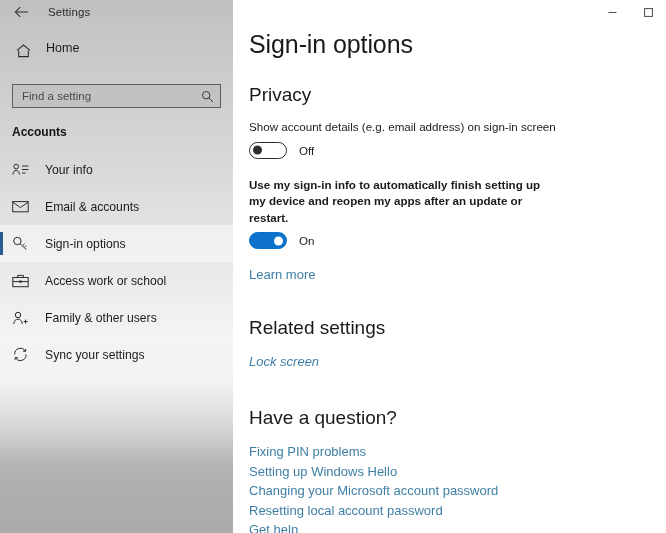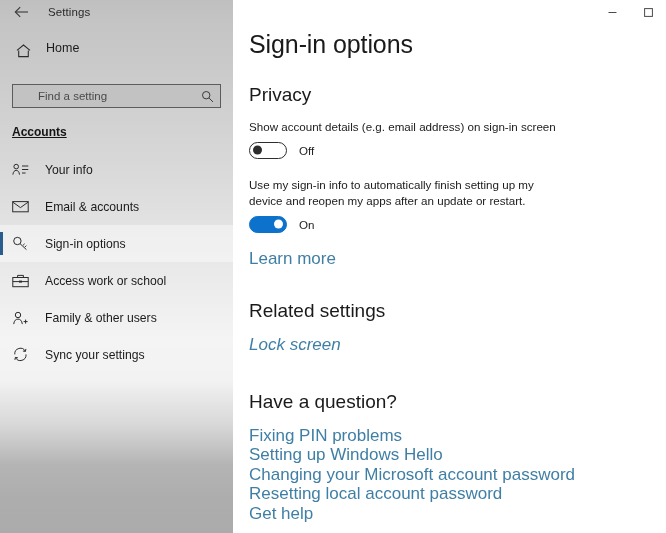--- a/index.html
+++ b/index.html
@@ -74,41 +74,40 @@
     margin-left:12px;
   }
 
   .search-wrap {
     margin:9px 12px 0 12px;
     height:24px;
     border:1px solid #5c5c5c;
     background:#c2c2c2;
     display:flex;
     align-items:center;
-    padding:0 6px 0 25px;
+    padding:0 6px 0 9px;
   }
   .search-input {
     flex:1;
     border:none; outline:none;
     background:transparent;
     font-family:"Liberation Sans", sans-serif;
     font-size:11.5px;
     color:#3d3d3d;
     height:100%;
   }
   .search-input::placeholder { color:#4a4a4a; opacity:1; }
   .search-icon { color:#3a3a3a; display:flex; align-items:center; }
 
   .sidebar-group-title {
     font-size:12px;
     font-weight:bold;
     color:#141414;
     padding-left:12px;
     margin-top:17px;
-    text-decoration:underline;
   }
 
   .nav {
     margin-top:12px;
   }
   .nav-item {
     position:relative;
     display:flex;
     align-items:center;
     height:37px;
@@ -220,21 +219,21 @@
     background:#ffffff;
   }
   .toggle-state {
     font-size:11.6px;
     color:#1b1b1b;
     margin-left:12px;
   }
 
   .link {
     display:block;
-    font-size:17px;
+    font-size:13px;
     color:#3f7fa5;
     text-decoration:none;
     line-height:19.5px;
   }
 
   .sp-learnmore { margin-top:16px; }
   .sp-related   { margin-top:32px; }
   .sp-lock      { margin-top:12px;font-style:italic; }
   .sp-question  { margin-top:36px; }
   .sp-qlinks    { margin-top:12px; }
@@ -376,21 +375,21 @@
     <div class="section-head">Privacy</div>
 
     <div class="setting-desc">Show account details (e.g. email address) on sign-in screen</div>
     <div class="toggle-row">
       <div class="toggle off">
         <span class="knob"></span>
       </div>
       <span class="toggle-state">Off</span>
     </div>
 
-    <div class="setting-desc" style="margin-top:18px;">Use my sign-in info to automatically finish setting up my device and reopen my apps after an update or restart.</div>
+    <div class="setting-desc" style="margin-top:18px;font-weight:bold;">Use my sign-in info to automatically finish setting up my device and reopen my apps after an update or restart.</div>
     <div class="toggle-row">
       <div class="toggle on">
         <span class="knob"></span>
       </div>
       <span class="toggle-state">On</span>
     </div>
 
     <a class="link sp-learnmore" href="#">Learn more</a>
 
     <div class="section-head sp-related">Related settings</div>

